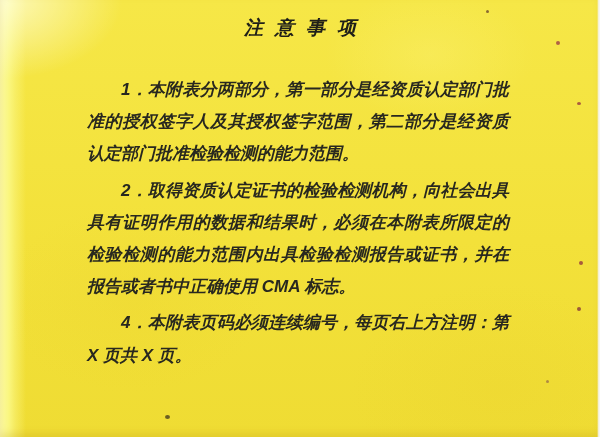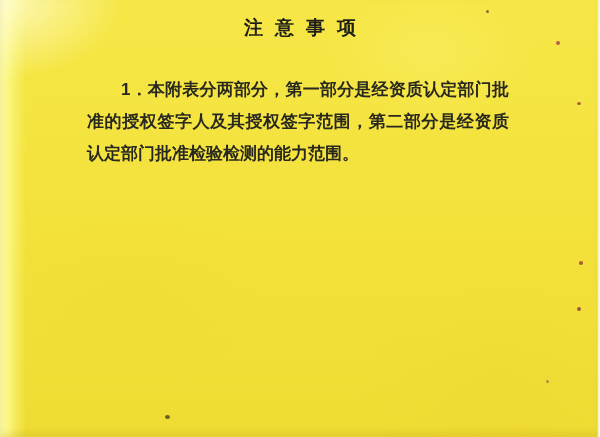--- a/index.html
+++ b/index.html
@@ -1,15 +1,15 @@
 <!DOCTYPE html>
 <html><head>
 <meta charset="utf-8">
 <style>
-  * { margin: 0; padding: 0; box-sizing: border-box; }
+  * { margin: 0; padding: 0; box-sizing: border-box; font-style: italic; }
   html, body { width: 600px; height: 437px; }
   body {
     font-family: "Liberation Sans", "DejaVu Sans", sans-serif;
     overflow: hidden;
   }
 
   .page {
     position: relative;
     width: 600px;
     height: 437px;
@@ -77,20 +77,22 @@
 </style>
 </head>
 <body>
 
 <div class="page">
 
   <h1 class="doc-title">注意事项</h1>
 
   <div class="doc-body">
     <p>1．本附表分两部分，第一部分是经资质认定部门批准的授权签字人及其授权签字范围，第二部分是经资质认定部门批准检验检测的能力范围。</p>
+    <p>2．取得资质认定证书的检验检测机构，向社会出具具有证明作用的数据和结果时，必须在本附表所限定的检验检测的能力范围内出具检验检测报告或证书，并在报告或者书中正确使用 CMA 标志。</p>
+    <p>4．本附表页码必须连续编号，每页右上方注明：第 X 页共 X 页。</p>
   </div>
 
   <div class="scan-right-edge"></div>
 
   <span class="speck s1"></span>
   <span class="speck s2"></span>
   <span class="speck s3"></span>
   <span class="speck s4"></span>
   <span class="speck s5"></span>
   <span class="speck s6"></span>

